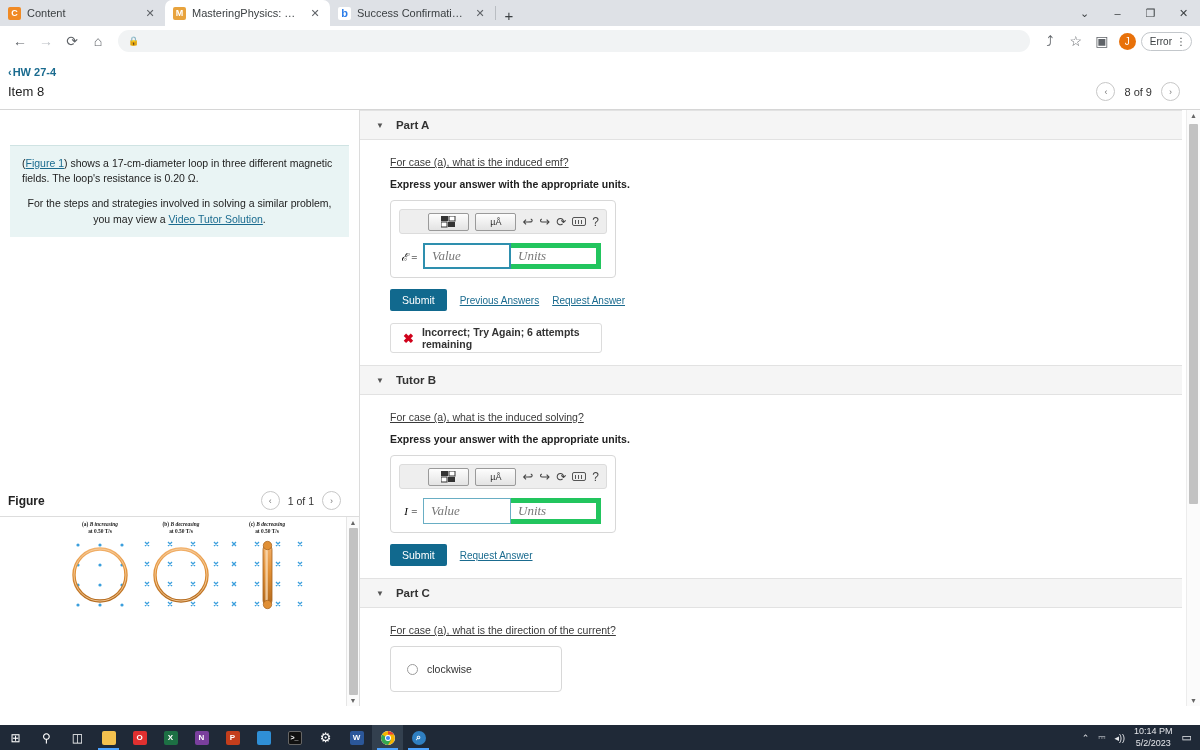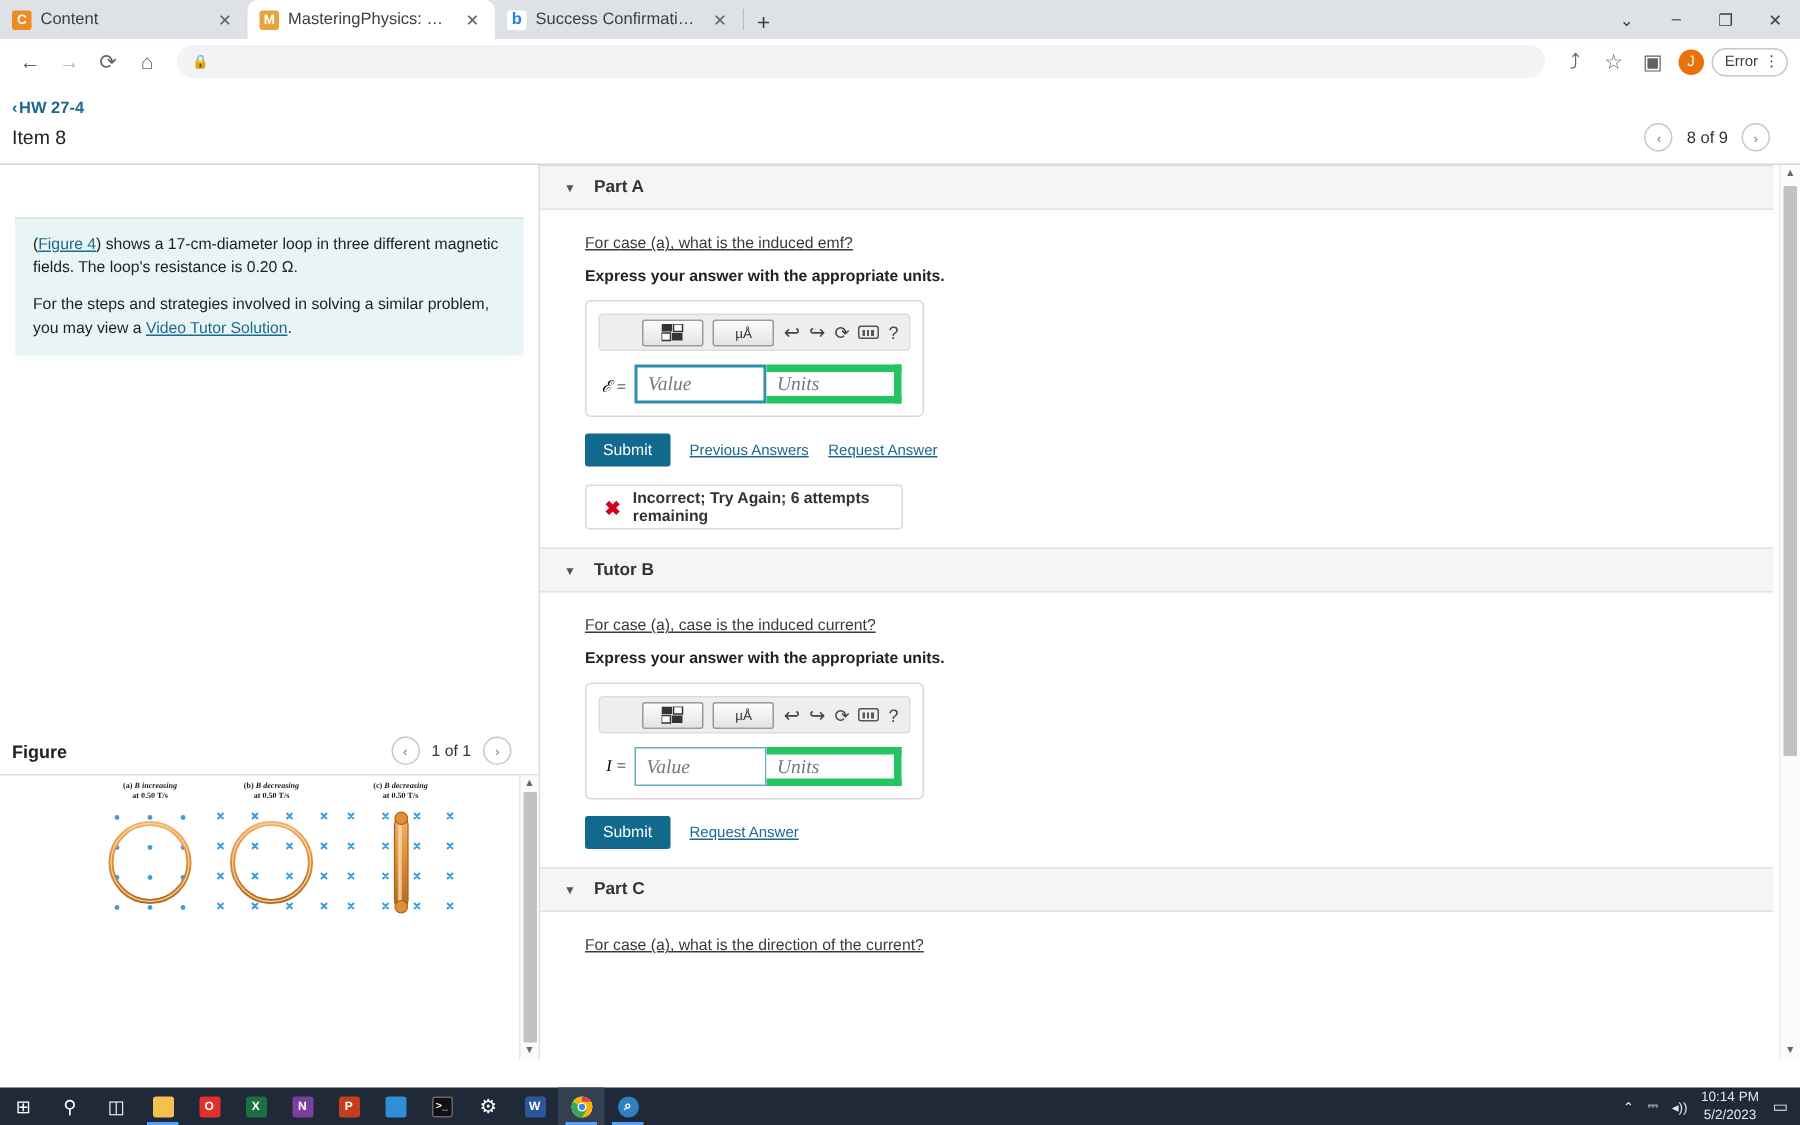--- a/index.html
+++ b/index.html
@@ -95,21 +95,21 @@
   
   #content { display: flex; height: 596px; background: #fff; }
   #left-pane {
     width: 360px; flex: 0 0 360px; border-right: 1px solid #dcdcdc;
     display: flex; flex-direction: column; background: #fff;
   }
   #prob-box {
     margin: 35px 10px 0 10px; background: #e9f4f4; border-top: 1px solid #cfe3e3;
     padding: 10px 12px; font-size: 10.5px; color: #222; line-height: 1.45;
   }
-  #prob-box p + p { margin-top: 10px; }
+  #prob-box p + p { margin-top: 10px; text-align: center; }
   .tlink { color: #1a6b8f; text-decoration: underline; }
   #figure-hdr {
     display: flex; align-items: center; justify-content: space-between;
     padding: 0 18px 6px 8px; margin-top: auto;
   }
   #figure-title { font-size: 12px; font-weight: bold; color: #222; }
   #fig-pager { display: flex; align-items: center; gap: 8px; }
   #fig-scroll-wrap {
     border-top: 1px solid #ddd; height: 190px; position: relative;
     display: flex;
@@ -323,21 +323,21 @@
       <div class="pg-circle">›</div>
     </div>
   </div>
 </div>
 
 <div id="content">
 
   <div id="left-pane">
     <div id="prob-box">
       <p>
-        <span>(</span><a class="tlink" href="#">Figure 4</a><span>) shows a 17-cm-diameter loop in three different magnetic fields. The loop's resistance is 0.20 Ω.</span>
+        <span>(</span><a class="tlink" href="#">Figure 1</a><span>) shows a 17-cm-diameter loop in three different magnetic fields. The loop's resistance is 0.20 Ω.</span>
       </p>
       <p>
         <span>For the steps and strategies involved in solving a similar problem, you may view a </span><a class="tlink" href="#">Video Tutor Solution</a><span>.</span>
       </p>
     </div>
 
     <div id="figure-hdr">
       <div id="figure-title">Figure</div>
       <div id="fig-pager">
         <div class="pg-circle">‹</div>
@@ -472,21 +472,21 @@
           <span class="x-mark">✖</span>
           <span class="fb-text">Incorrect; Try Again; 6 attempts remaining</span>
         </div>
       </div>
 
       <div class="part-header">
         <span class="caret">▼</span>
         <span class="part-label">Tutor B</span>
       </div>
       <div class="part-body">
-        <div class="q-text">For case (a), case is the induced current?</div>
+        <div class="q-text">For case (a), what is the induced solving?</div>
         <div class="q-instr">Express your answer with the appropriate units.</div>
         <div class="ans-box">
           <div class="ans-toolbar">
             <div class="btn3d">
               <svg width="15" height="12" viewBox="0 0 15 12">
                   <rect x="0" y="0" width="7" height="5" fill="#333"></rect>
                   <rect x="8" y="0" width="6" height="5" fill="#fff" stroke="#333" stroke-width="1"></rect>
                   <rect x="0" y="6" width="6" height="5" fill="#fff" stroke="#333" stroke-width="1"></rect>
                   <rect x="7" y="6" width="7" height="5" fill="#333"></rect>
                 </svg>
@@ -511,20 +511,27 @@
           <a class="sub-link" href="#">Request Answer</a>
         </div>
       </div>
 
       <div class="part-header">
         <span class="caret">▼</span>
         <span class="part-label">Part C</span>
       </div>
       <div class="part-body">
         <div class="q-text">For case (a), what is the direction of the current?</div>
+        <div class="choices">
+          <div class="choice">
+            <span class="radio"></span>
+            <span class="choice-label">clockwise</span>
+          </div>
+
+        </div>
 
       </div>
 
     </div>
 
     <div id="right-sb">
       <div class="sb-arrow">▲</div>
       <div id="right-sb-thumb"></div>
       <div class="sb-arrow">▼</div>
     </div>

